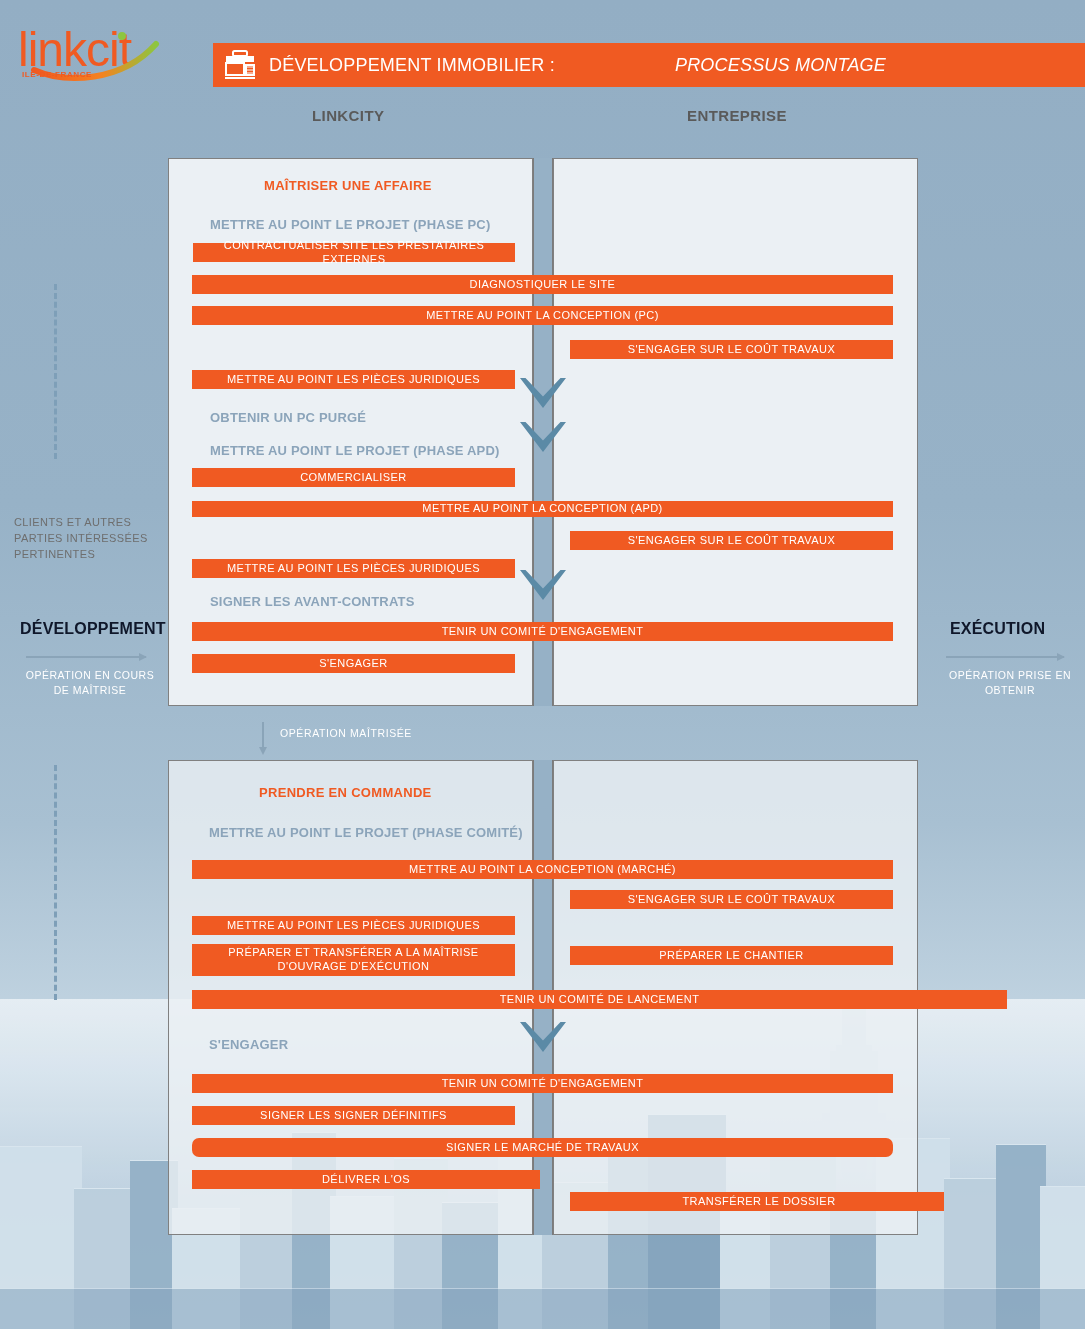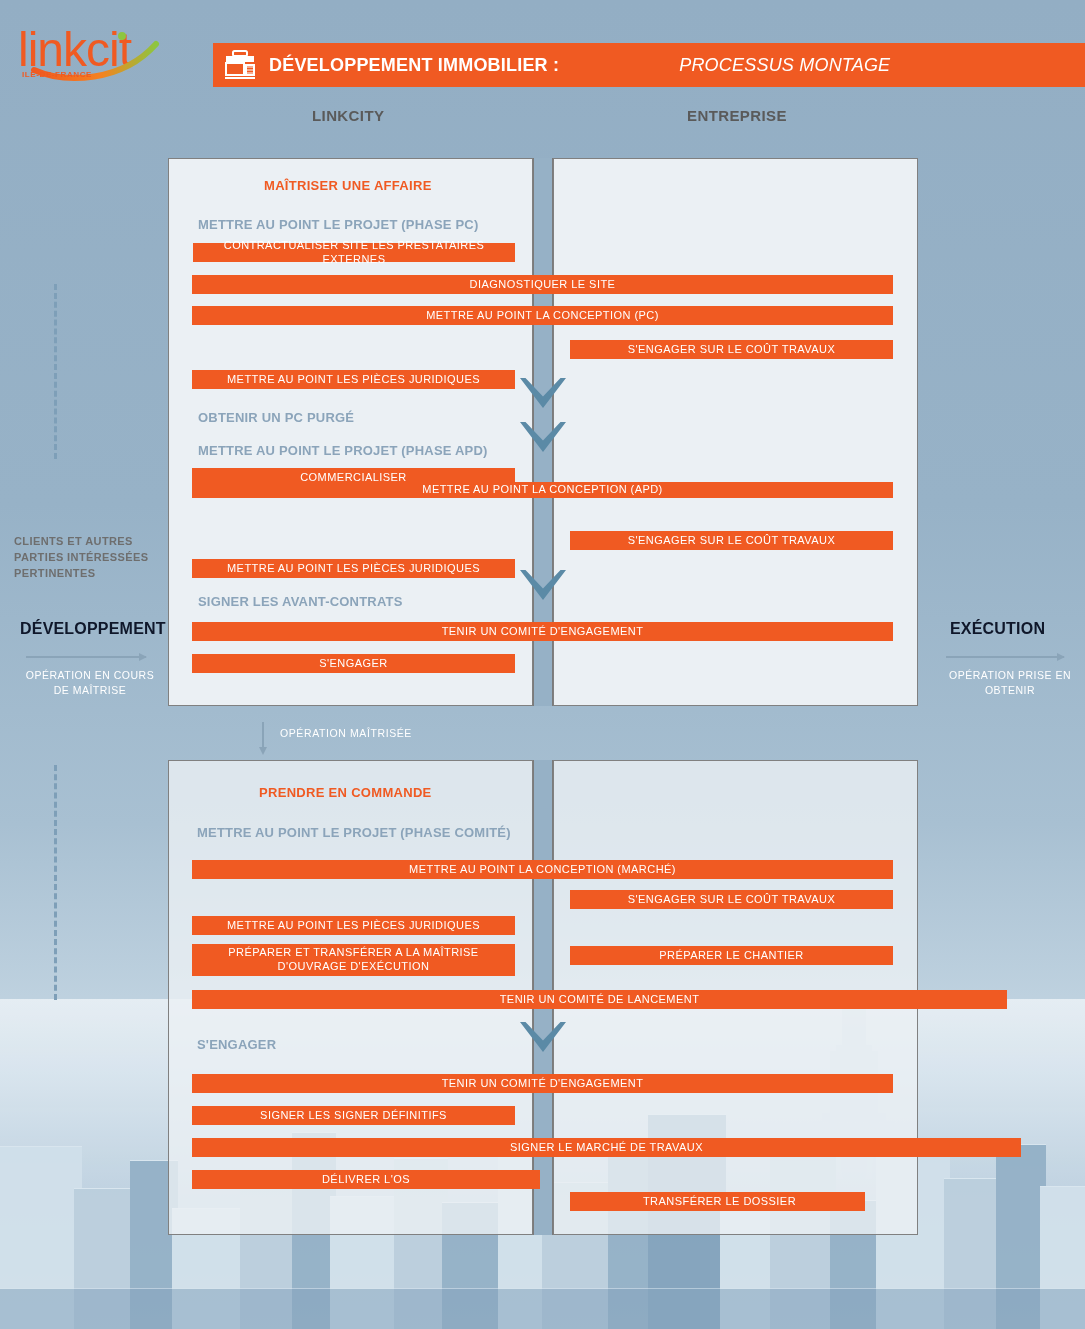--- a/index.html
+++ b/index.html
@@ -40,21 +40,21 @@
   }
 
   
   .banner{
     position:absolute;left:213px;top:43px;width:875px;height:44px;
     background:#f05a22;display:flex;align-items:center;
     box-sizing:border-box;padding-left:10px;
   }
   .banner-icon{width:34px;height:32px;position:relative;flex:0 0 34px;margin-right:12px;}
   .banner-title{
-    color:#ffffff;font-weight:bold;font-size:18px;letter-spacing:.2px;
+    color:#ffffff;font-weight:normal;font-size:18px;letter-spacing:.2px;
     white-space:nowrap;
   }
   .banner-sub{
     color:#ffffff;font-style:italic;font-weight:normal;font-size:18px;
     letter-spacing:.2px;white-space:nowrap;margin-left:120px;
   }
 
   
   .col-head{
     position:absolute;font-size:15px;font-weight:bold;color:#5a5a5a;
@@ -88,20 +88,21 @@
   }
 
   
   .sec-title{
     position:absolute;font-size:13px;font-weight:bold;color:#f05a22;
     letter-spacing:.3px;
   }
   .sub-title{
     position:absolute;font-size:13px;font-weight:bold;color:#8ba4ba;
     letter-spacing:.2px;
+    margin-left:12px;
   }
 
   
   .bar{
     position:absolute;background:#f05a22;color:#fff;
     font-size:11px;letter-spacing:.45px;
     display:flex;align-items:center;justify-content:center;
     text-align:center;line-height:1.25;box-sizing:border-box;padding:0 4px;
   }
 
@@ -230,21 +231,21 @@
 <div class="flowband fb-bot"></div>
 
 <div class="chev" style="left:520px;top:378px;"></div>
 <div class="chev" style="left:520px;top:422px;"></div>
 <div class="chev" style="left:520px;top:570px;"></div>
 <div class="chev" style="left:520px;top:1022px;"></div>
 
 <div class="dash dash-1"></div>
 <div class="dash dash-2"></div>
 
-<div class="rail-note" style="top:534px;width:150px;font-weight:bold;">CLIENTS ET AUTRES PARTIES INTÉRESSÉES PERTINENTES</div>
+<div class="rail-note" style="top:515px;width:150px;">CLIENTS ET AUTRES PARTIES INTÉRESSÉES PERTINENTES</div>
 
 <div class="big-label" style="left:20px;top:620px;">DÉVELOPPEMENT</div>
 <div class="arrow-h" style="left:26px;top:656px;width:120px;"></div>
 <div class="small-cap" style="left:20px;top:668px;width:140px;">OPÉRATION EN COURS DE MAÎTRISE</div>
 
 <div class="big-label" style="left:950px;top:620px;">EXÉCUTION</div>
 <div class="arrow-h" style="left:946px;top:656px;width:118px;"></div>
 <div class="small-cap" style="left:940px;top:668px;width:140px;">OPÉRATION PRISE EN OBTENIR</div>
 
 <div class="arrow-v"></div>
@@ -255,33 +256,33 @@
 <div class="sub-title" style="left:198px;top:410px;">OBTENIR UN PC PURGÉ</div>
 <div class="sub-title" style="left:198px;top:443px;">METTRE AU POINT LE PROJET (PHASE APD)</div>
 <div class="sub-title" style="left:198px;top:594px;">SIGNER LES AVANT-CONTRATS</div>
 
 <div class="bar" style="left:193px;top:243px;width:322px;height:19px;">CONTRACTUALISER  SITE LES PRESTATAIRES  EXTERNES</div>
 <div class="bar" style="left:192px;top:275px;width:701px;height:19px;">DIAGNOSTIQUER  LE SITE</div>
 <div class="bar" style="left:192px;top:306px;width:701px;height:19px;">METTRE AU  POINT LA CONCEPTION  (PC)</div>
 <div class="bar" style="left:570px;top:340px;width:323px;height:19px;">S'ENGAGER  SUR LE COÛT TRAVAUX</div>
 <div class="bar" style="left:192px;top:370px;width:323px;height:19px;">METTRE AU  POINT LES PIÈCES JURIDIQUES</div>
 <div class="bar" style="left:192px;top:468px;width:323px;height:19px;">COMMERCIALISER</div>
-<div class="bar" style="left:192px;top:482px;width:701px;height:16px;text-align:center;">METTRE AU  POINT LA CONCEPTION  (APD)</div>
+<div class="bar" style="left:192px;top:501px;width:701px;height:16px;text-align:center;">METTRE AU  POINT LA CONCEPTION  (APD)</div>
 <div class="bar" style="left:570px;top:531px;width:323px;height:19px;">S'ENGAGER  SUR LE COÛT TRAVAUX</div>
 <div class="bar" style="left:192px;top:559px;width:323px;height:19px;">METTRE AU  POINT LES PIÈCES JURIDIQUES</div>
 <div class="bar" style="left:192px;top:622px;width:701px;height:19px;">TENIR UN COMITÉ D'ENGAGEMENT</div>
 <div class="bar" style="left:192px;top:654px;width:323px;height:19px;">S'ENGAGER</div>
 
 <div class="sec-title" style="left:259px;top:785px;">PRENDRE EN COMMANDE</div>
 <div class="sub-title" style="left:197px;top:825px;">METTRE AU POINT LE PROJET (PHASE COMITÉ)</div>
 <div class="sub-title" style="left:197px;top:1037px;">S'ENGAGER</div>
 
 <div class="bar" style="left:192px;top:860px;width:701px;height:19px;">METTRE AU  POINT LA CONCEPTION  (MARCHÉ)</div>
 <div class="bar" style="left:570px;top:890px;width:323px;height:19px;">S'ENGAGER  SUR LE COÛT TRAVAUX</div>
 <div class="bar" style="left:192px;top:916px;width:323px;height:19px;">METTRE AU  POINT LES PIÈCES JURIDIQUES</div>
 <div class="bar" style="left:192px;top:944px;width:323px;height:32px;">PRÉPARER ET TRANSFÉRER  A LA MAÎTRISE D'OUVRAGE D'EXÉCUTION</div>
 <div class="bar" style="left:570px;top:946px;width:323px;height:19px;">PRÉPARER  LE CHANTIER</div>
 <div class="bar" style="left:192px;top:990px;width:815px;height:19px;">TENIR UN COMITÉ DE LANCEMENT</div>
 <div class="bar" style="left:192px;top:1074px;width:701px;height:19px;">TENIR UN COMITÉ D'ENGAGEMENT</div>
 <div class="bar" style="left:192px;top:1106px;width:323px;height:19px;">SIGNER LES SIGNER  DÉFINITIFS</div>
-<div class="bar" style="left:192px;top:1138px;width:829px;height:19px;">SIGNER LE MARCHÉ DE TRAVAUX</div>
+<div class="bar" style="left:192px;top:1138px;width:701px;height:19px;border-radius:7px;">SIGNER LE MARCHÉ DE TRAVAUX</div>
 <div class="bar" style="left:192px;top:1170px;width:348px;height:19px;">DÉLIVRER  L'OS</div>
-<div class="bar" style="left:570px;top:1192px;width:295px;height:19px;padding-left:8px;">TRANSFÉRER  LE DOSSIER</div>
+<div class="bar" style="left:570px;top:1192px;width:374px;height:19px;padding-left:8px;">TRANSFÉRER  LE DOSSIER</div>
 
 </body></html>

